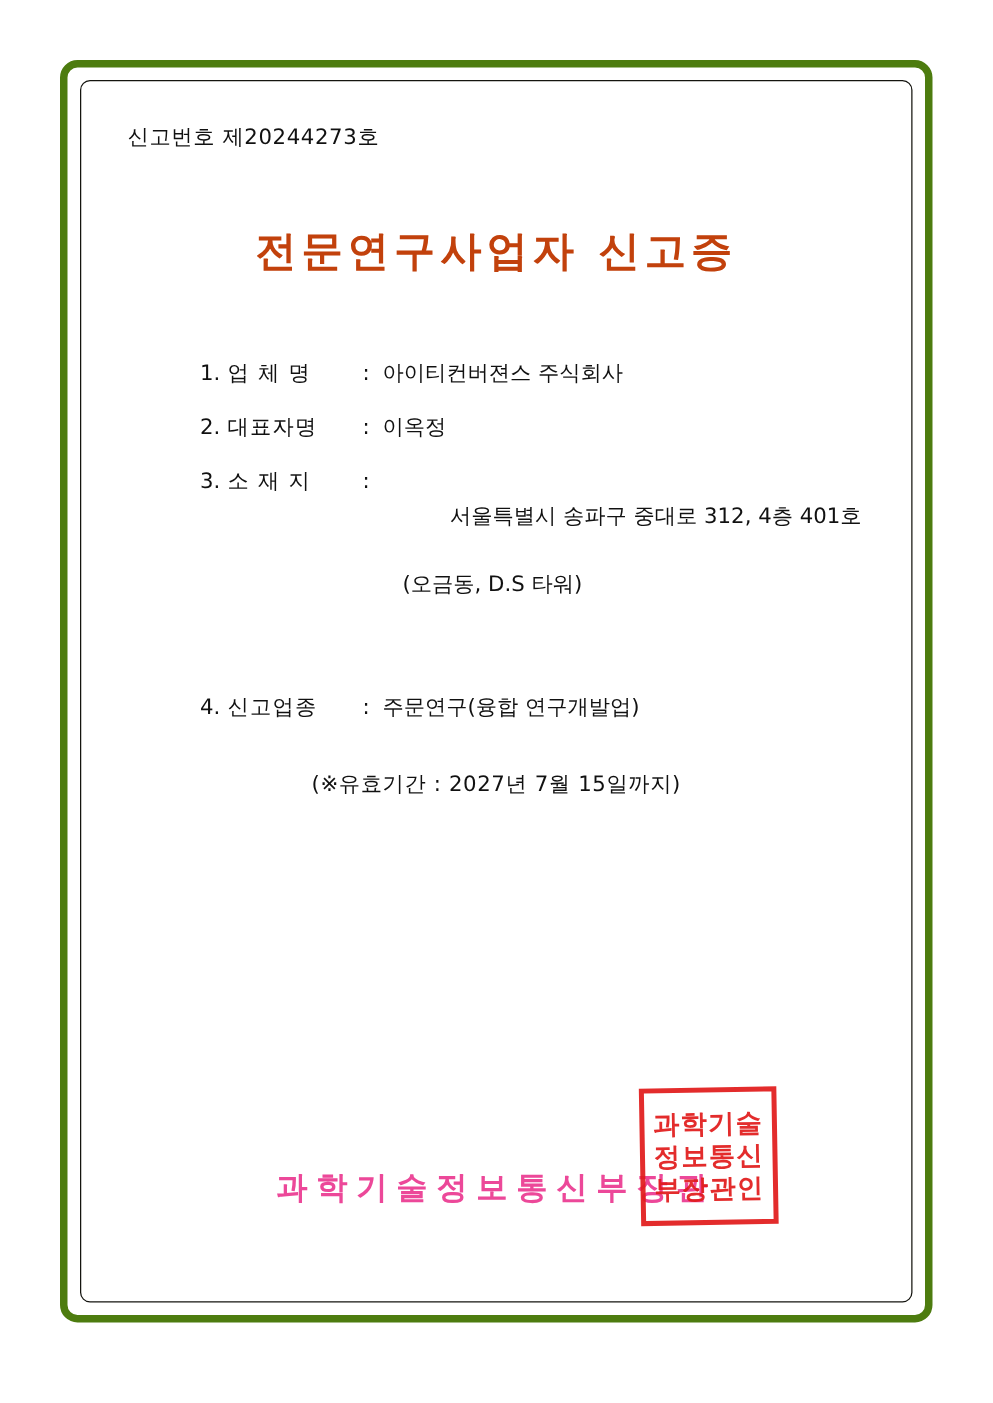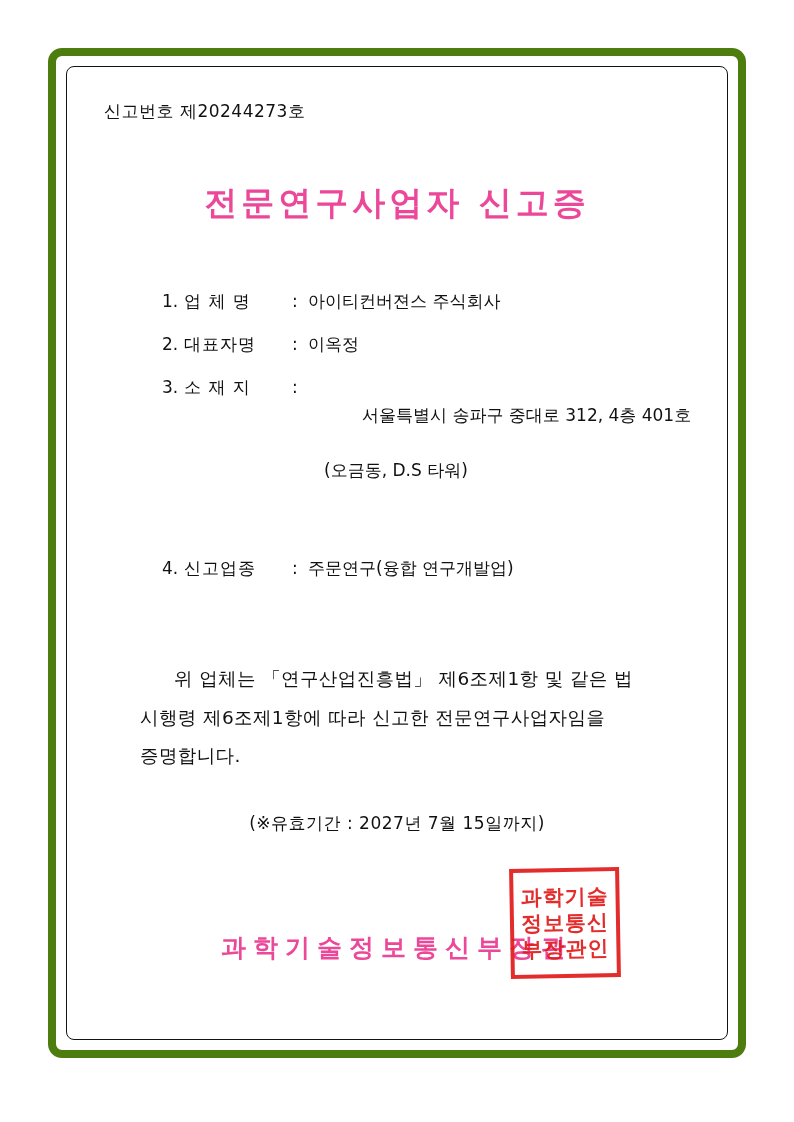--- a/index.html
+++ b/index.html
@@ -17,21 +17,21 @@
   }
 
   
   .certificate {
     position: absolute;
     left: 48px;
     top: 48px;
     width: 698px;
     height: 1010px;
     box-sizing: border-box;
-    border: 8px solid #4d7c0f;
+    border: 6px solid #4d7c0f;
     border-radius: 14px;
     background: #ffffff;
   }
   .certificate .inner-border {
     position: absolute;
     left: 10px;
     top: 10px;
     right: 10px;
     bottom: 10px;
     border: 1px solid #14140f;
@@ -58,21 +58,21 @@
     white-space: pre;
   }
 
   
   .title {
     text-align: center;
     font-size: 33px;
     font-weight: bold;
     letter-spacing: 4px;
     margin-top: 58px;
-    color: #ec4899;
+    color: #c2410c;
   }
 
   
   .fields {
     margin-top: 62px;
     margin-left: 60px;
   }
   .field-row {
     display: flex;
     align-items: flex-start;
@@ -222,25 +222,20 @@
 
       <div class="field-row">
         <span class="field-index">4.</span>
         <span class="field-label">신고업종</span>
         <span class="field-colon">:</span>
         <span class="field-value">주문연구(융합 연구개발업)</span>
       </div>
 
     </div>
 
-    <div class="body-paragraph">
-      <span class="p-line indent">위 업체는 「연구산업진흥법」 제6조제1항 및 같은 법</span>
-      <span class="p-line">시행령 제6조제1항에 따라 신고한 전문연구사업자임을</span>
-      <span class="p-line">증명합니다.</span>
-    </div>
 
     <div class="validity">(※유효기간 : 2027년 7월 15일까지)</div>
 
     <div class="issuer-area">
       <div class="issuer">과학기술정보통신부장관</div>
       <div class="seal">
         <span>과학기술</span>
         <span>정보통신</span>
         <span>부장관인</span>
       </div>

